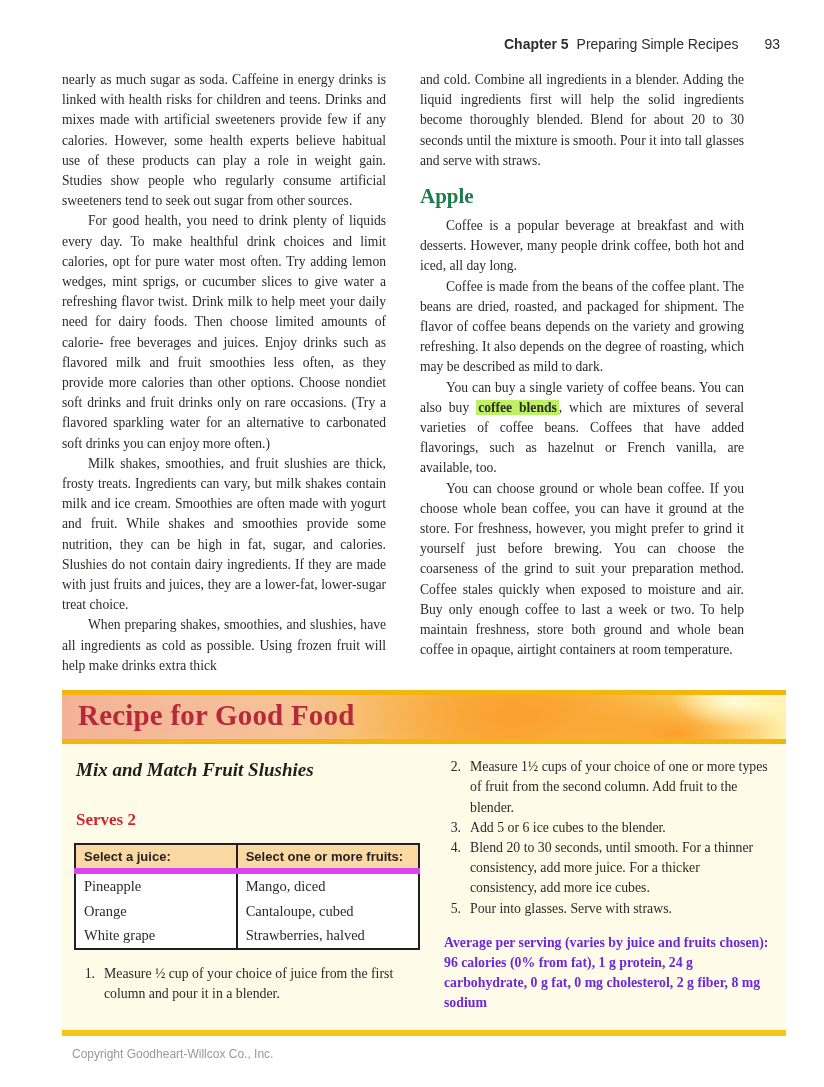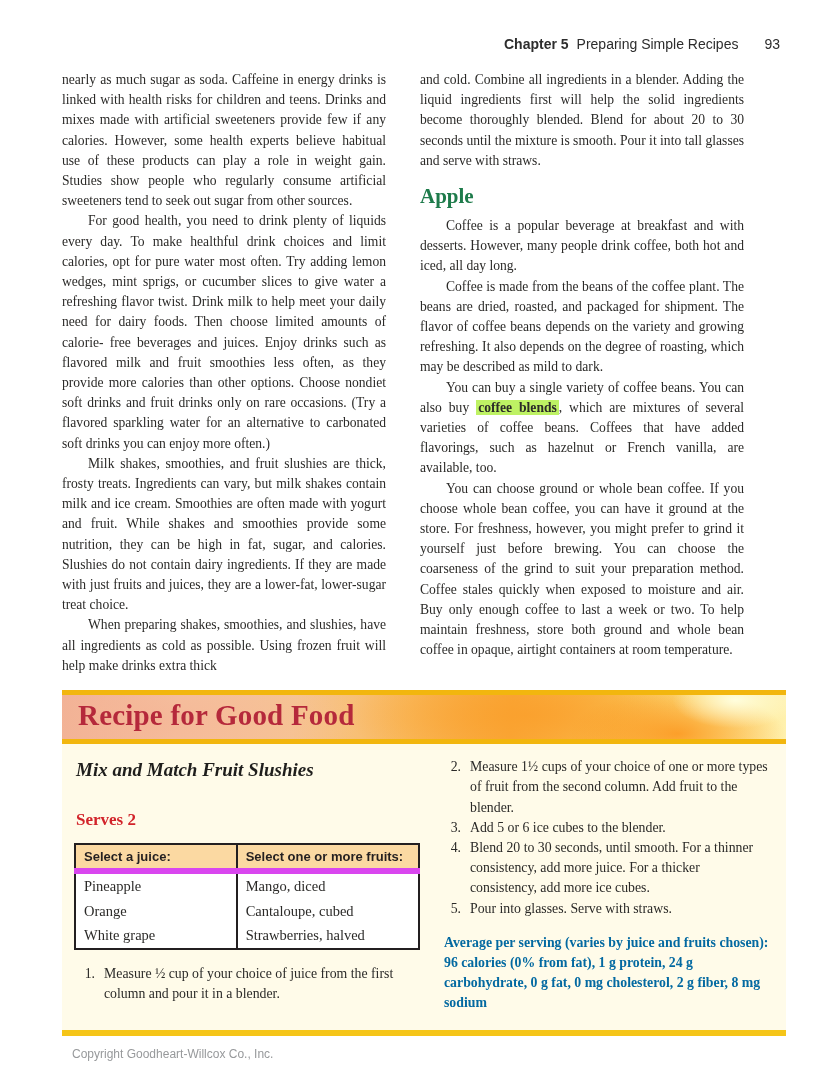--- a/index.html
+++ b/index.html
@@ -150,21 +150,21 @@
     text-align: right;
     padding-right: 9px;
     box-sizing: border-box;
   }
   .step-text { flex: 1; }
   .nutrition {
     margin: 14px 0 0 4px;
     font-size: 13.8px;
     line-height: 20.2px;
     font-weight: bold;
-    color: #0369a1;
+    color: #6d28d9;
   }
 
   
   .page-footer {
     margin: 11px 0 0 72px;
     font-family: "Liberation Sans", sans-serif;
     font-size: 12px;
     color: #97999b;
   }
 </style>

